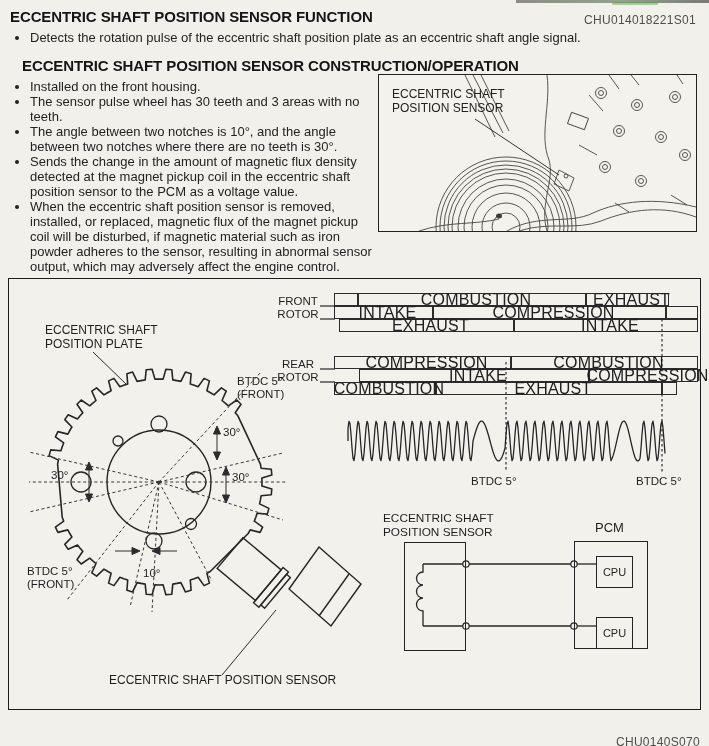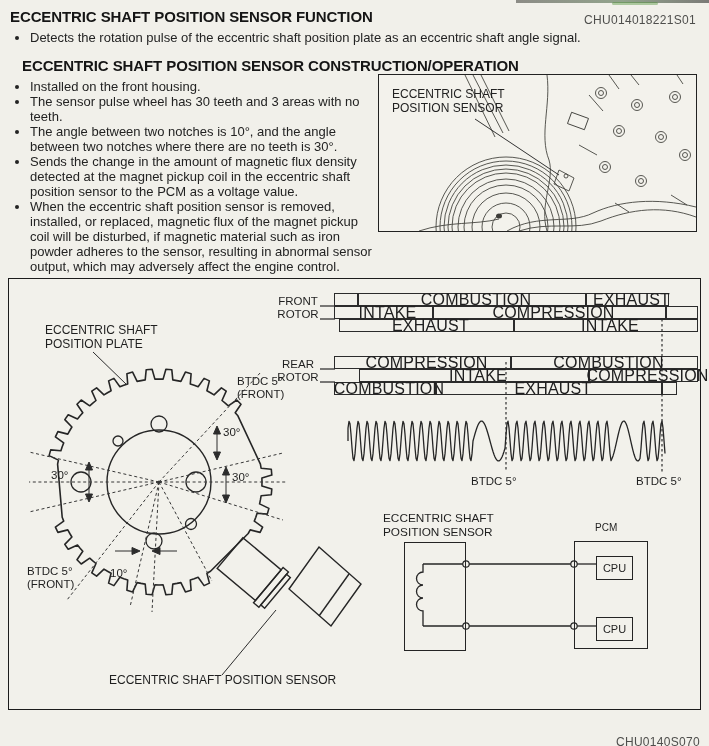--- a/index.html
+++ b/index.html
@@ -32,21 +32,21 @@
   .dlabel{position:absolute;font-size:12px;line-height:14px;color:#1f1f1f;white-space:nowrap;}
   .dlabel.small{font-size:11.5px;line-height:13px;}
   .cell{
     position:absolute;height:13px;border:1px solid #2b2b2b;box-sizing:border-box;
     display:flex;align-items:center;justify-content:center;
     font-size:16px;color:#202020;letter-spacing:0.2px;padding-left:8px;
   }
   .rotlabel{position:absolute;width:44px;text-align:center;font-size:11.5px;line-height:13px;color:#1f1f1f;}
   .box{position:absolute;border:1.4px solid #242424;box-sizing:border-box;background:transparent;}
   .cpubox{
-    position:absolute;width:37px;height:24px;border:1.3px solid #242424;box-sizing:border-box;
+    position:absolute;width:37px;height:32px;border:1.3px solid #242424;box-sizing:border-box;
     display:flex;align-items:center;justify-content:center;font-size:11px;color:#1f1f1f;
   }
   .ghost{
     position:absolute;left:22px;top:26px;font-size:12.5px;font-weight:bold;
     color:#6b6a60;opacity:0.18;letter-spacing:0.5px;
   }
   .code-bottom{position:absolute;right:9px;top:735px;text-align:center;}
   .smudge1{position:absolute;top:0;left:516px;width:193px;height:3px;
     background:linear-gradient(90deg,rgba(40,40,35,.5),rgba(30,70,25,.45) 55%,rgba(25,25,25,.55));}
   .smudge2{position:absolute;top:2px;left:612px;width:46px;height:3px;border-radius:2px;background:rgba(70,140,45,.4);}
@@ -253,31 +253,31 @@
       <div>BTDC 5°</div>
       <div>(FRONT)</div>
     </div>
     <div class="dlabel small" style="left:18px;top:286px">
       <div>BTDC 5°</div>
       <div>(FRONT)</div>
     </div>
     <span class="dlabel small" style="left:42px;top:190px">30°</span>
     <span class="dlabel small" style="left:214px;top:147px">30°</span>
     <span class="dlabel small" style="left:223px;top:192px">30°</span>
-    <span class="dlabel small" style="left:101px;top:288px">10°</span>
+    <span class="dlabel small" style="left:134px;top:288px">10°</span>
     <span class="dlabel" style="left:100px;top:394px">ECCENTRIC SHAFT POSITION SENSOR</span>
 
     <span class="dlabel small" style="left:462px;top:196px">BTDC 5°</span>
     <span class="dlabel small" style="left:627px;top:196px">BTDC 5°</span>
 
     <div class="dlabel" style="left:374px;top:233px;font-size:11.8px;line-height:13.5px">
       <div>ECCENTRIC SHAFT</div>
       <div>POSITION SENSOR</div>
     </div>
-    <span class="dlabel" style="left:586px;top:242px;font-size:10px">PCM</span>
+    <span class="dlabel" style="left:586px;top:242px;font-size:13px">PCM</span>
     <div class="box" style="left:395px;top:263px;width:62px;height:109px"></div>
     <div class="box" style="left:565px;top:262px;width:74px;height:108px"></div>
     <div class="cpubox" style="left:587px;top:277px">CPU</div>
     <div class="cpubox" style="left:587px;top:338px">CPU</div>
   </div>
 
   <span class="code code-bottom">CHU0140S070</span>
 </div>
 
 </body></html>

